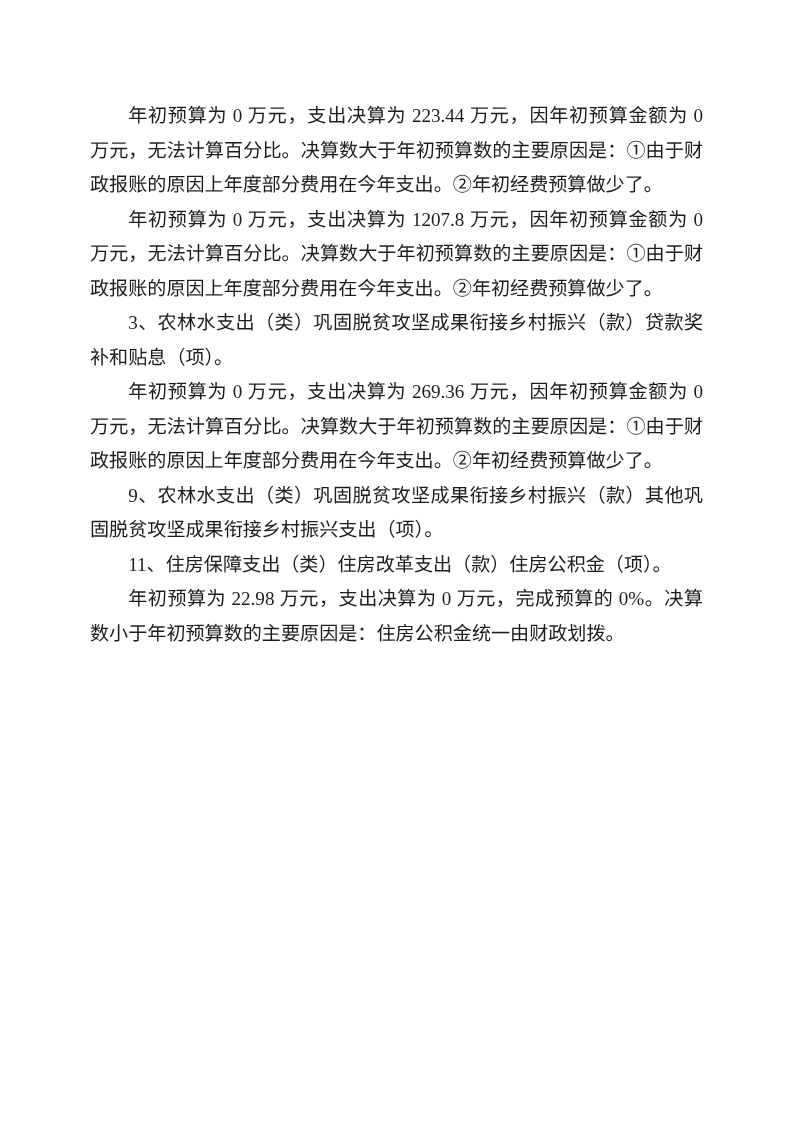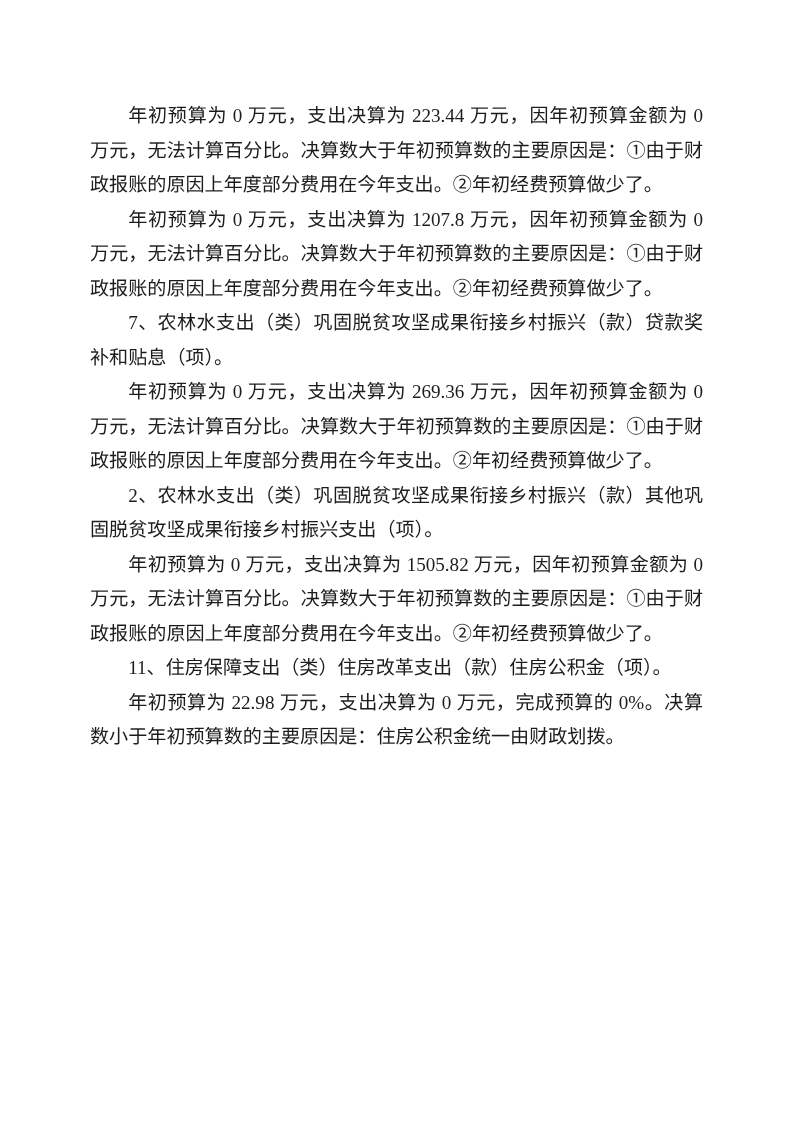--- a/index.html
+++ b/index.html
@@ -33,20 +33,19 @@
     overflow-wrap: break-word;
   }
 </style>
 </head>
 <body>
 
 <div class="page">
   <div class="content">
     <p class="para">年初预算为 0 万元，支出决算为 223.44 万元，因年初预算金额为 0 万元，无法计算百分比。决算数大于年初预算数的主要原因是：①由于财政报账的原因上年度部分费用在今年支出。②年初经费预算做少了。</p>
     <p class="para">年初预算为 0 万元，支出决算为 1207.8 万元，因年初预算金额为 0 万元，无法计算百分比。决算数大于年初预算数的主要原因是：①由于财政报账的原因上年度部分费用在今年支出。②年初经费预算做少了。</p>
-    <p class="para">7、农林水支出（类）巩固脱贫攻坚成果衔接乡村振兴（款）贷款奖补和贴息（项）。</p>
+    <p class="para">3、农林水支出（类）巩固脱贫攻坚成果衔接乡村振兴（款）贷款奖补和贴息（项）。</p>
     <p class="para">年初预算为 0 万元，支出决算为 269.36 万元，因年初预算金额为 0 万元，无法计算百分比。决算数大于年初预算数的主要原因是：①由于财政报账的原因上年度部分费用在今年支出。②年初经费预算做少了。</p>
-    <p class="para">2、农林水支出（类）巩固脱贫攻坚成果衔接乡村振兴（款）其他巩固脱贫攻坚成果衔接乡村振兴支出（项）。</p>
-    <p class="para">年初预算为 0 万元，支出决算为 1505.82 万元，因年初预算金额为 0 万元，无法计算百分比。决算数大于年初预算数的主要原因是：①由于财政报账的原因上年度部分费用在今年支出。②年初经费预算做少了。</p>
+    <p class="para">9、农林水支出（类）巩固脱贫攻坚成果衔接乡村振兴（款）其他巩固脱贫攻坚成果衔接乡村振兴支出（项）。</p>
     <p class="para">11、住房保障支出（类）住房改革支出（款）住房公积金（项）。</p>
     <p class="para">年初预算为 22.98 万元，支出决算为 0 万元，完成预算的 0%。决算数小于年初预算数的主要原因是：住房公积金统一由财政划拨。</p>
   </div>
 </div>
 
 </body></html>

